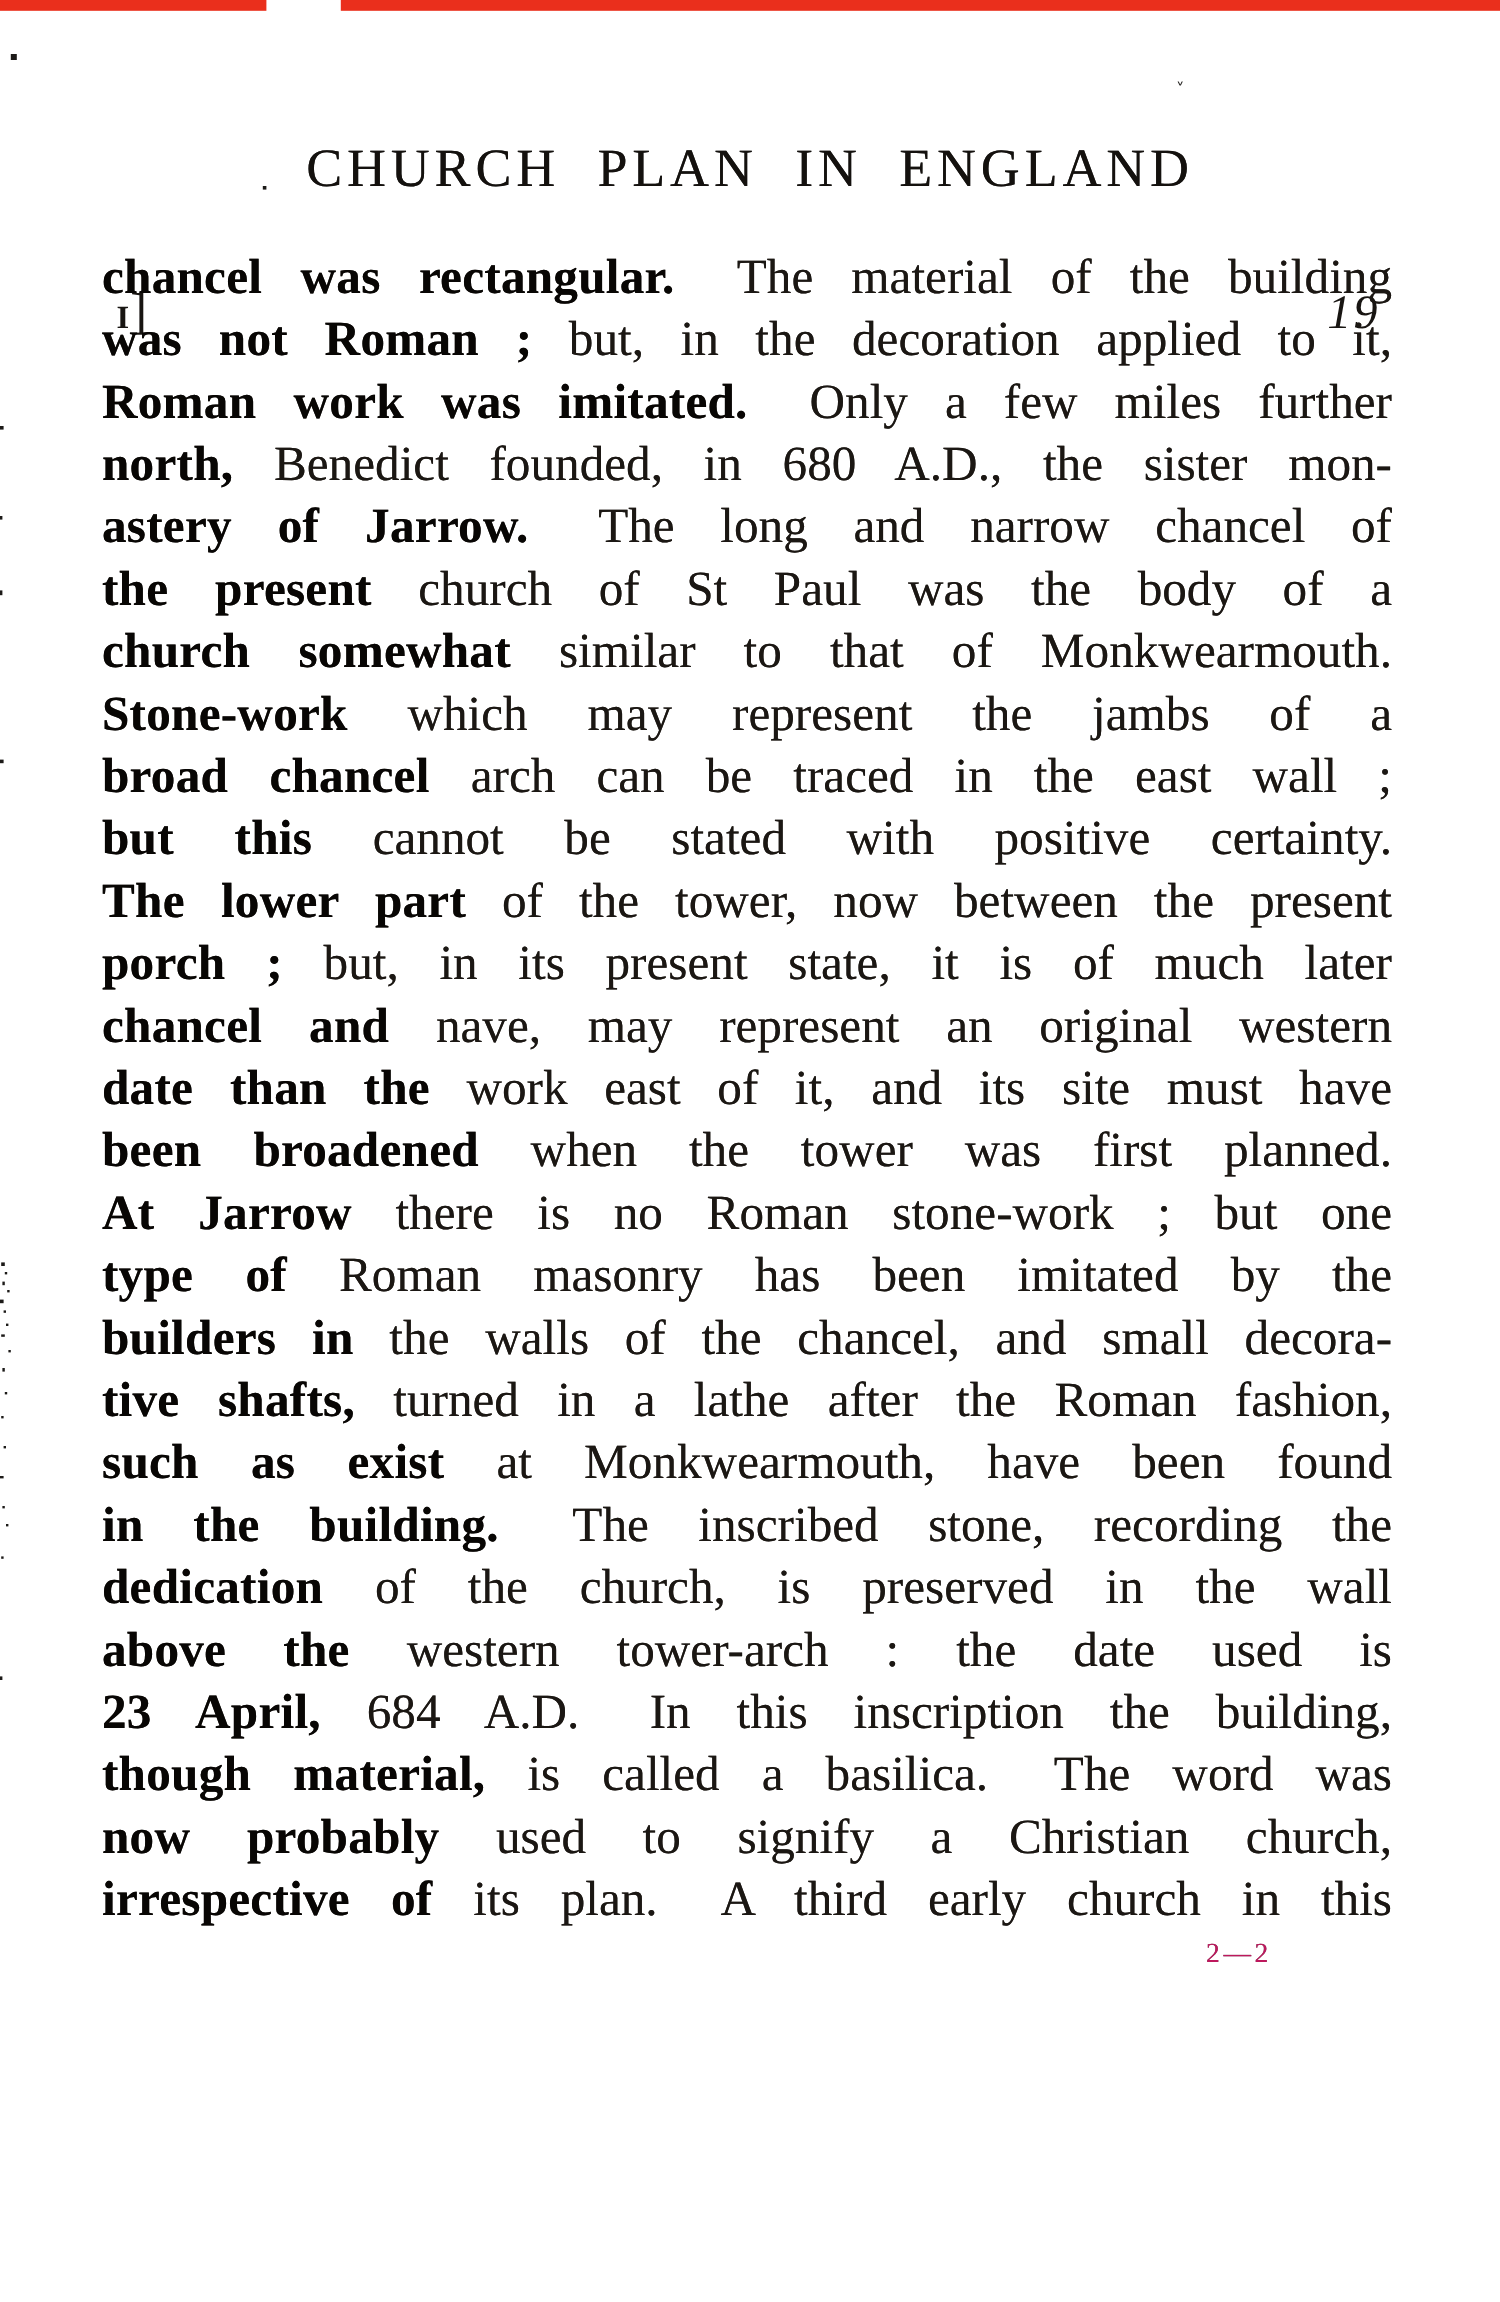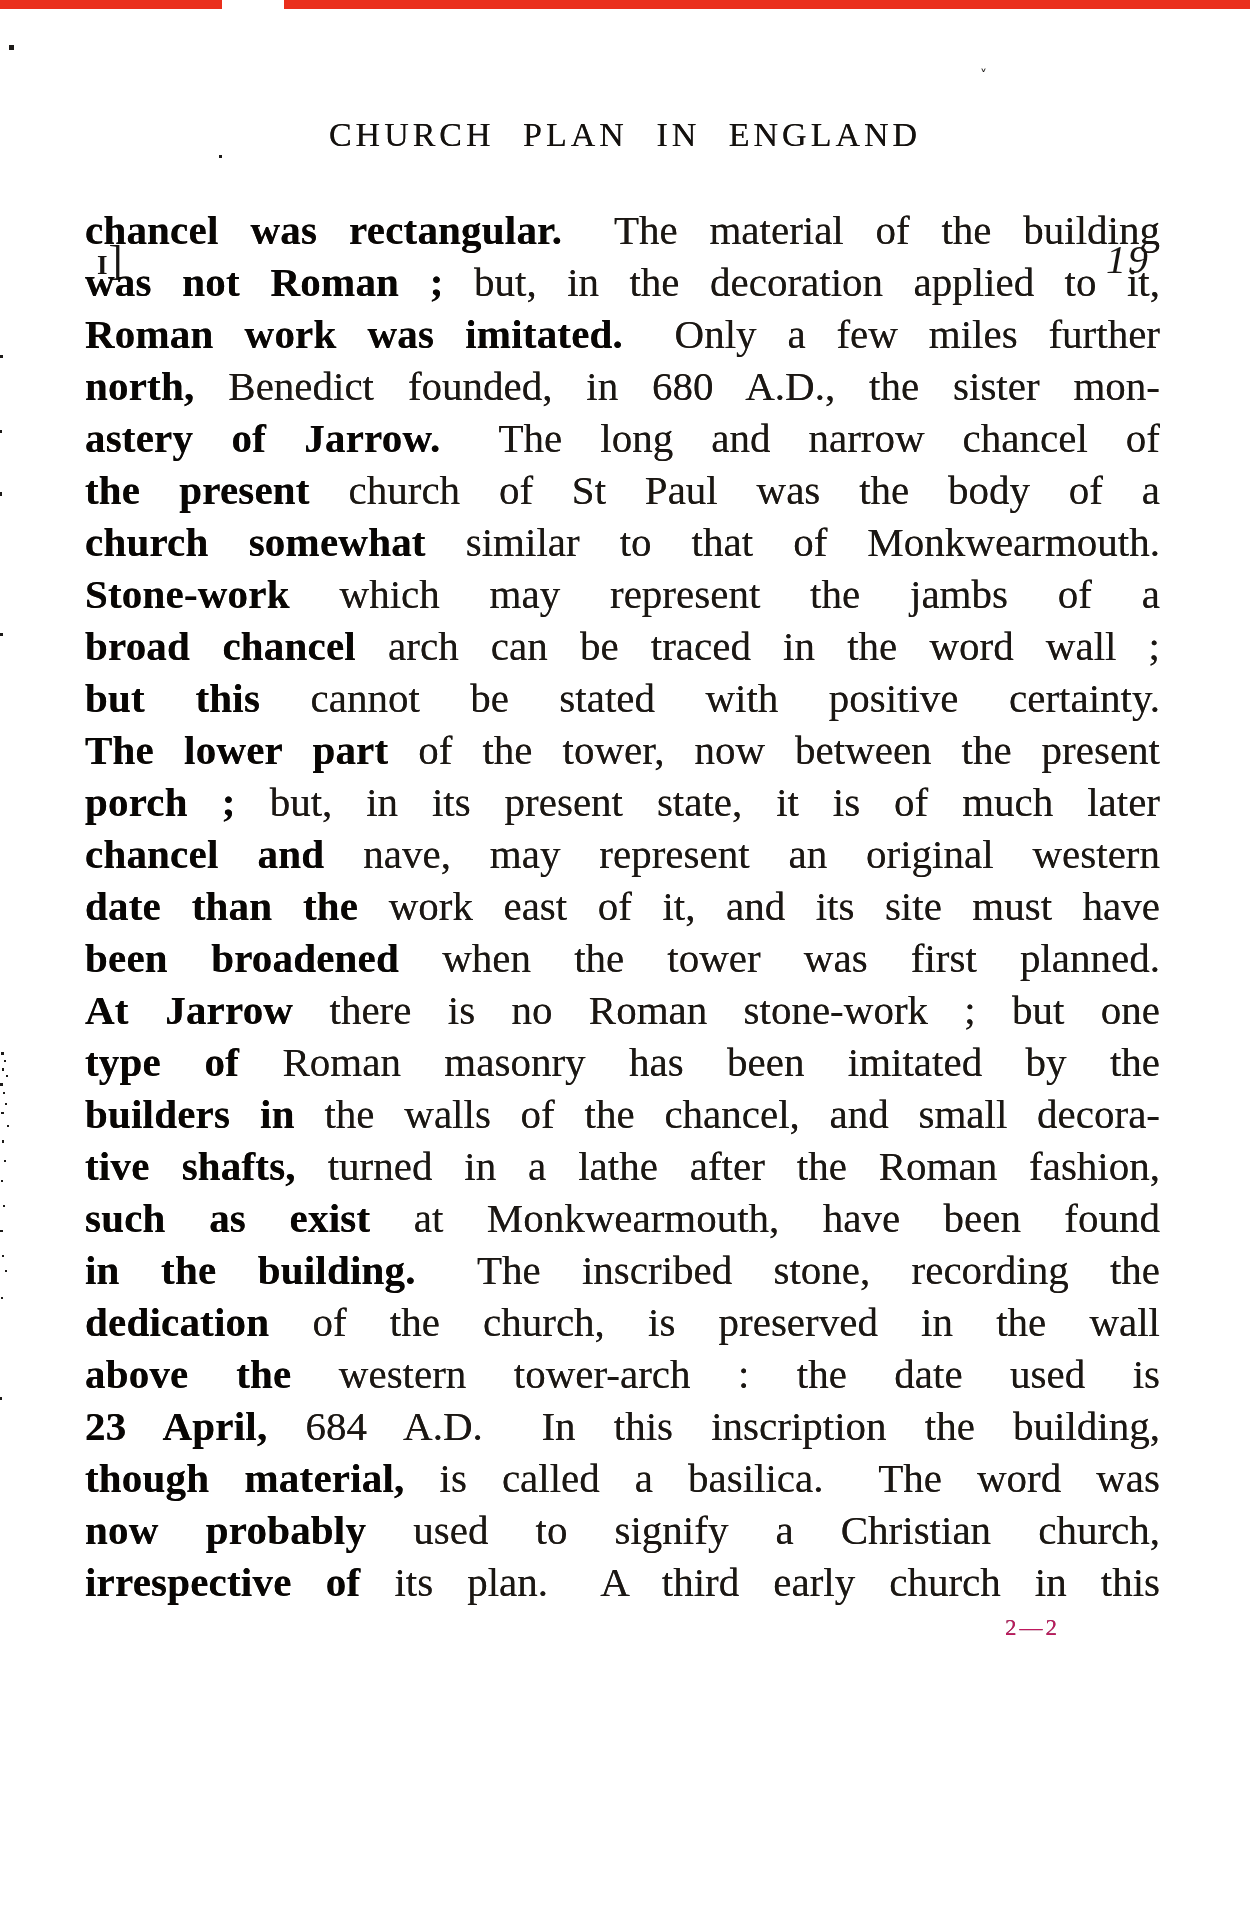--- a/index.html
+++ b/index.html
@@ -18,21 +18,21 @@
   .strip-left  { left: 0; width: 222px; }
   .strip-right { left: 284px; right: 0; }
 
   
   .running-header { position: absolute; left: 0; top: 118px; width: 100%; height: 54px; }
   .chapter { position: absolute; left: 97px; top: 121px; line-height: 1; font-size: 42px; white-space: nowrap; }
   .chap-i { font-size: 27px; font-weight: 700; letter-spacing: 1px; }
   .chap-bracket { font-size: 42px; font-weight: 400; }
   .title {
     position: absolute; left: 0; right: 0; top: 0; text-align: center;
-    font-size: 34px; line-height: 1; letter-spacing: 4px; word-spacing: 16px;
+    font-size: 45px; line-height: 1; letter-spacing: 4px; word-spacing: 16px;
     color: #14110e; text-shadow: 0 0 0.5px rgba(0,0,0,.75);
   }
   .pagenum { position: absolute; left: 1106px; top: 122px; font-size: 40px; line-height: 1; letter-spacing: 2px; font-style: italic; }
 
   
   .body-text {
     position: absolute; left: 85px; top: 204px; width: 1075px;
     font-size: 41px; color: #1b1713;
     text-shadow: 0 0 0.45px rgba(20,15,10,.8);
   }
@@ -71,21 +71,21 @@
 
   <main class="body-text" id="body-text">
       <div class="line"><span class="heavy">chancel was rectangular. </span> <span class="rest">The material of the building</span></div>
       <div class="line"><span class="heavy">was not Roman ;</span> <span class="rest">but, in the decoration applied to it,</span></div>
       <div class="line"><span class="heavy">Roman work was imitated. </span> <span class="rest">Only a few miles further</span></div>
       <div class="line"><span class="heavy">north,</span> <span class="rest">Benedict founded, in 680 A.D., the sister mon-</span></div>
       <div class="line"><span class="heavy">astery of Jarrow. </span> <span class="rest">The long and narrow chancel of</span></div>
       <div class="line"><span class="heavy">the present</span> <span class="rest">church of St Paul was the body of a</span></div>
       <div class="line"><span class="heavy">church somewhat</span> <span class="rest">similar to that of Monkwearmouth.</span></div>
       <div class="line"><span class="heavy">Stone-work</span> <span class="rest">which may represent the jambs of a</span></div>
-      <div class="line"><span class="heavy">broad chancel</span> <span class="rest">arch can be traced in the word wall ;</span></div>
+      <div class="line"><span class="heavy">broad chancel</span> <span class="rest">arch can be traced in the east wall ;</span></div>
       <div class="line"><span class="heavy">but this</span> <span class="rest">cannot be stated with positive certainty.</span></div>
       <div class="line"><span class="heavy">The lower part</span> <span class="rest">of the tower, now between the present</span></div>
       <div class="line"><span class="heavy">porch ;</span> <span class="rest">but, in its present state, it is of much later</span></div>
       <div class="line"><span class="heavy">chancel and</span> <span class="rest">nave, may represent an original western</span></div>
       <div class="line"><span class="heavy">date than the</span> <span class="rest">work east of it, and its site must have</span></div>
       <div class="line"><span class="heavy">been broadened</span> <span class="rest">when the tower was first planned.</span></div>
       <div class="line"><span class="heavy">At Jarrow</span> <span class="rest">there is no Roman stone-work ; but one</span></div>
       <div class="line"><span class="heavy">type of</span> <span class="rest">Roman masonry has been imitated by the</span></div>
       <div class="line"><span class="heavy">builders in</span> <span class="rest">the walls of the chancel, and small decora-</span></div>
       <div class="line"><span class="heavy">tive shafts,</span> <span class="rest">turned in a lathe after the Roman fashion,</span></div>

